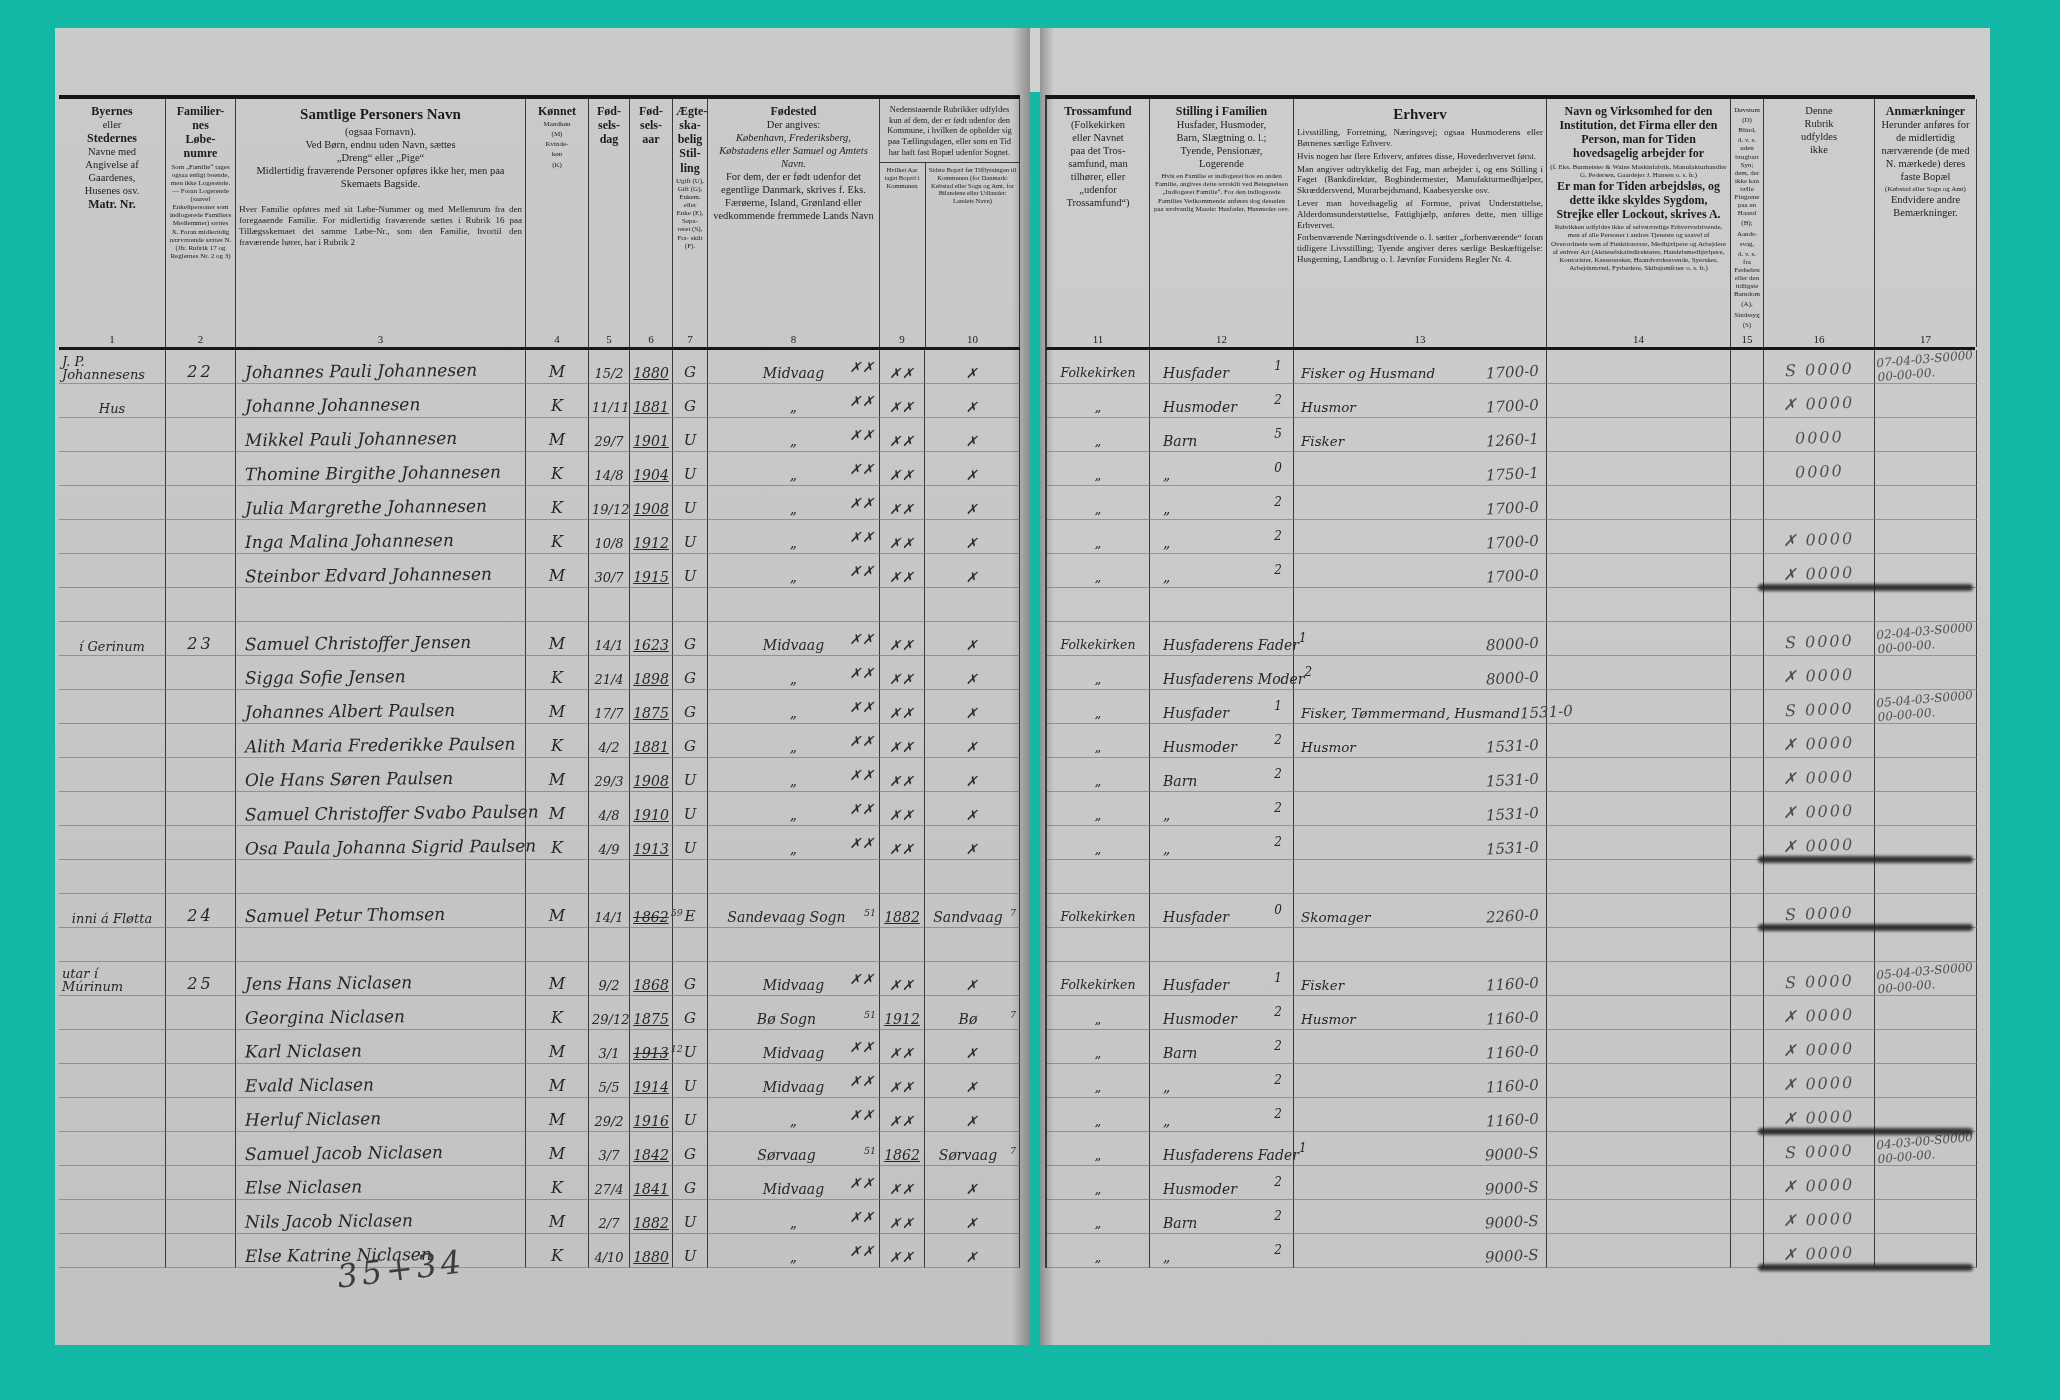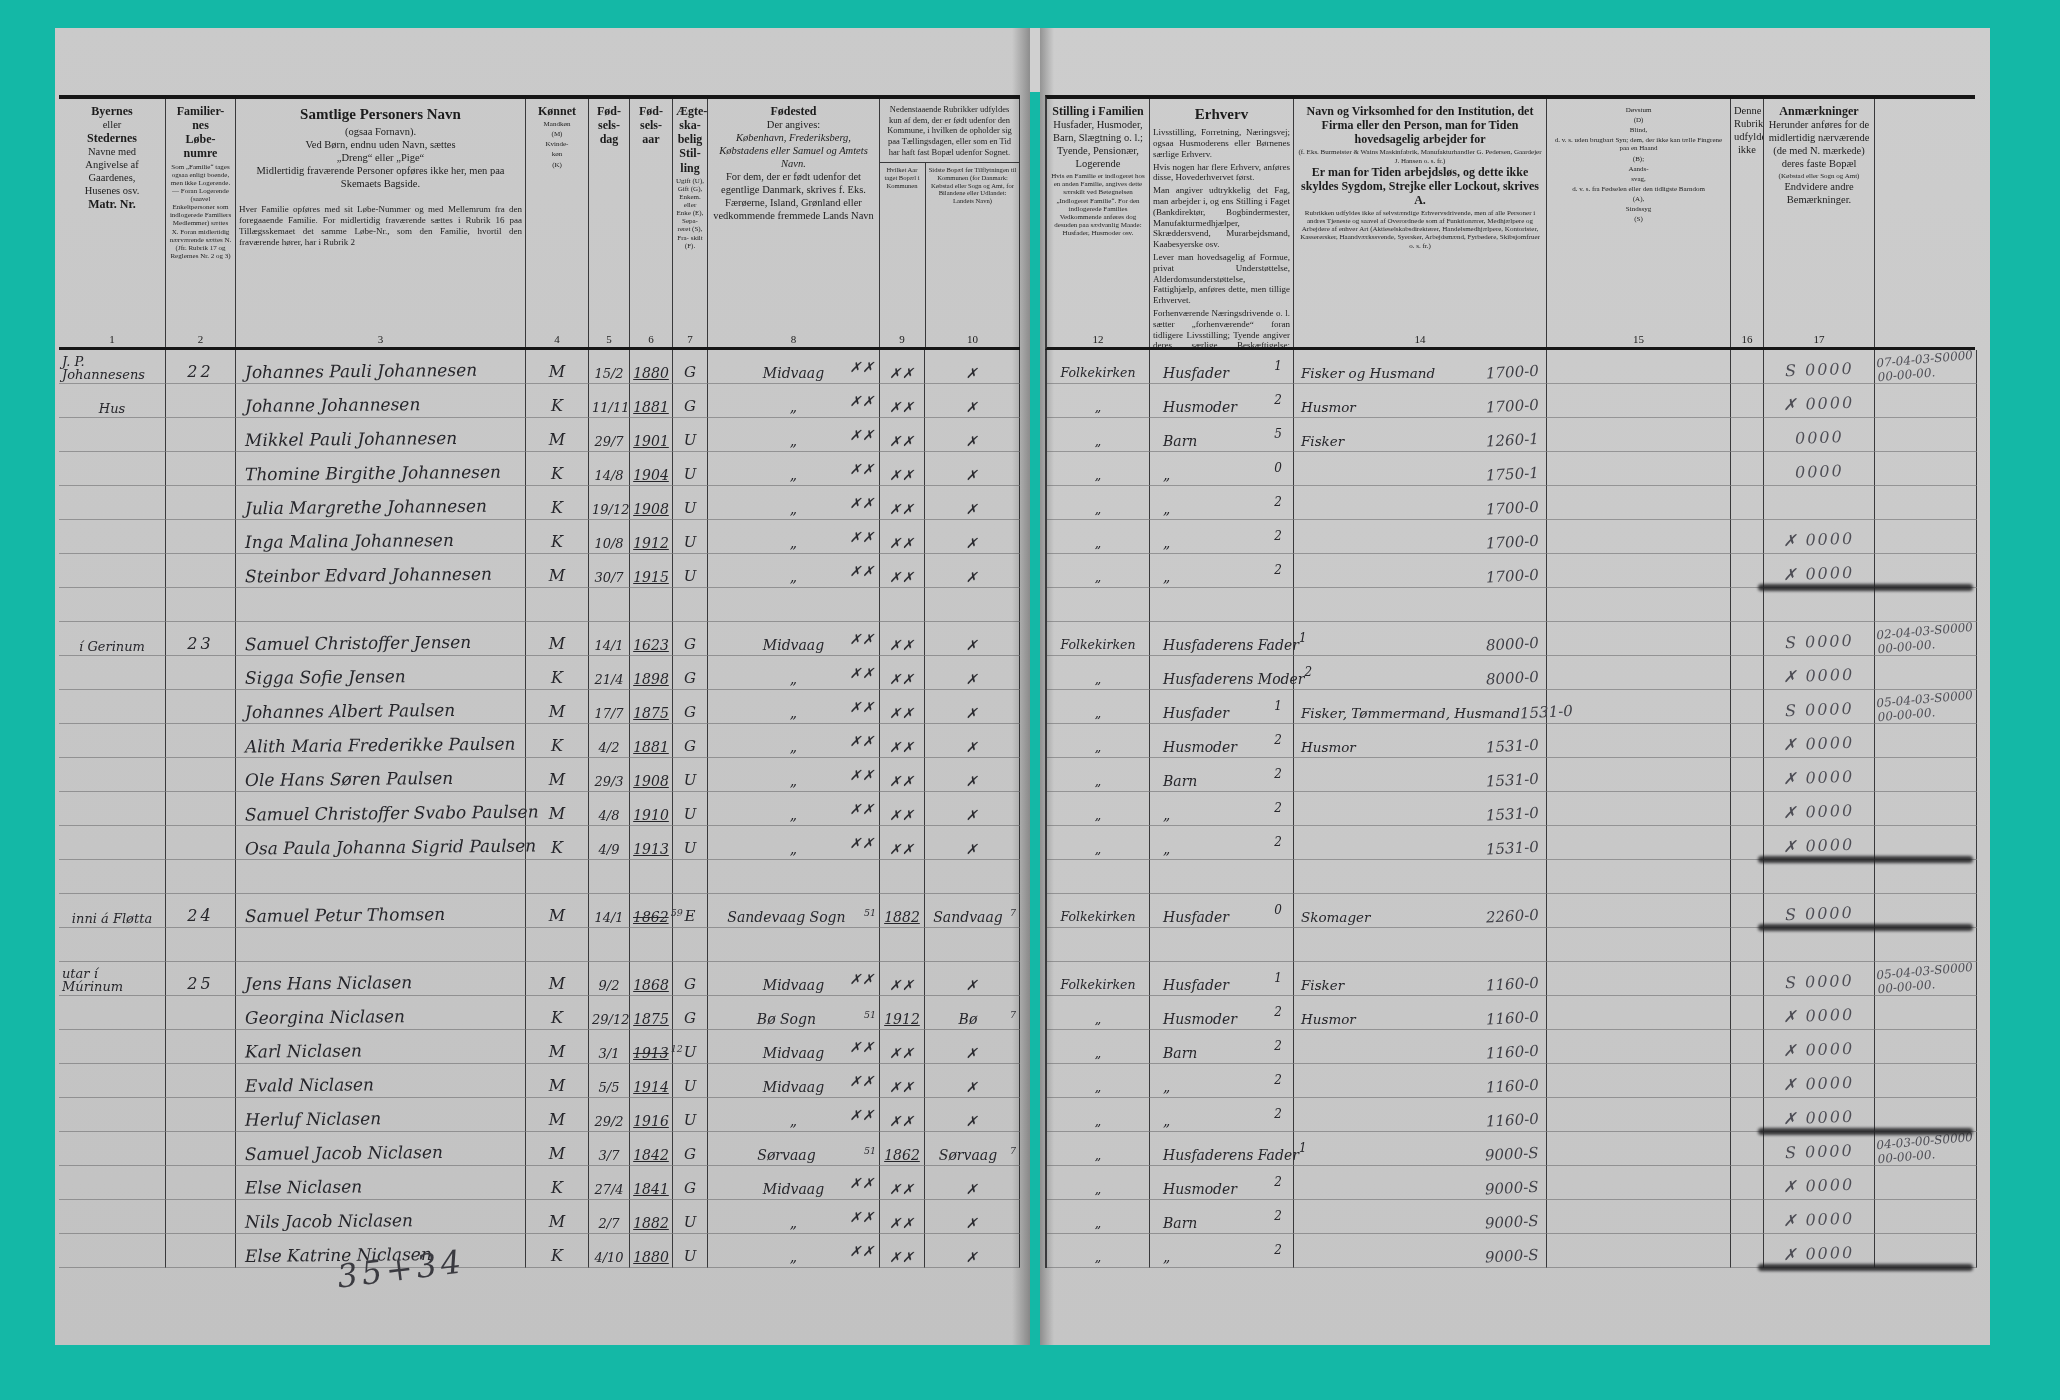--- a/index.html
+++ b/index.html
@@ -871,20 +871,31 @@
           </div>
         </div>
     </div>
     <span class="note35">35+34</span>
   </div>
 
   <div class="page page-right">
     <div class="tablewrap tw-right">
       <div class="thead" id="thead-right" style="grid-template-columns: 103px 144px 253px 184px 33px 111px 102px;">
           <div class="hcol">
+            <div class="hl b">Trossamfund</div>
+            <div class="hl n">(Folkekirken</div>
+            <div class="hl n">eller Navnet</div>
+            <div class="hl n">paa det Tros-</div>
+            <div class="hl n">samfund, man</div>
+            <div class="hl n">tilhører, eller</div>
+            <div class="hl n">„udenfor</div>
+            <div class="hl n">Trossamfund“)</div>
+            <div class="hnum">11</div>
+          </div>
+          <div class="hcol">
             <div class="hl b">Stilling i Familien</div>
             <div class="hl n">Husfader, Husmoder,</div>
             <div class="hl n">Barn, Slægtning o. l.;</div>
             <div class="hl n">Tyende, Pensionær,</div>
             <div class="hl n">Logerende</div>
             <div class="hl t">Hvis en Familie er indlogeret hos en anden Familie, angives dette særskilt ved Betegnelsen „Indlogeret Familie“. For den indlogerede Families Vedkommende anføres dog desuden paa sædvanlig Maade: Husfader, Husmoder osv.</div>
             <div class="hnum">12</div>
           </div>
           <div class="hcol">
             <div class="hl B">Erhverv</div>

